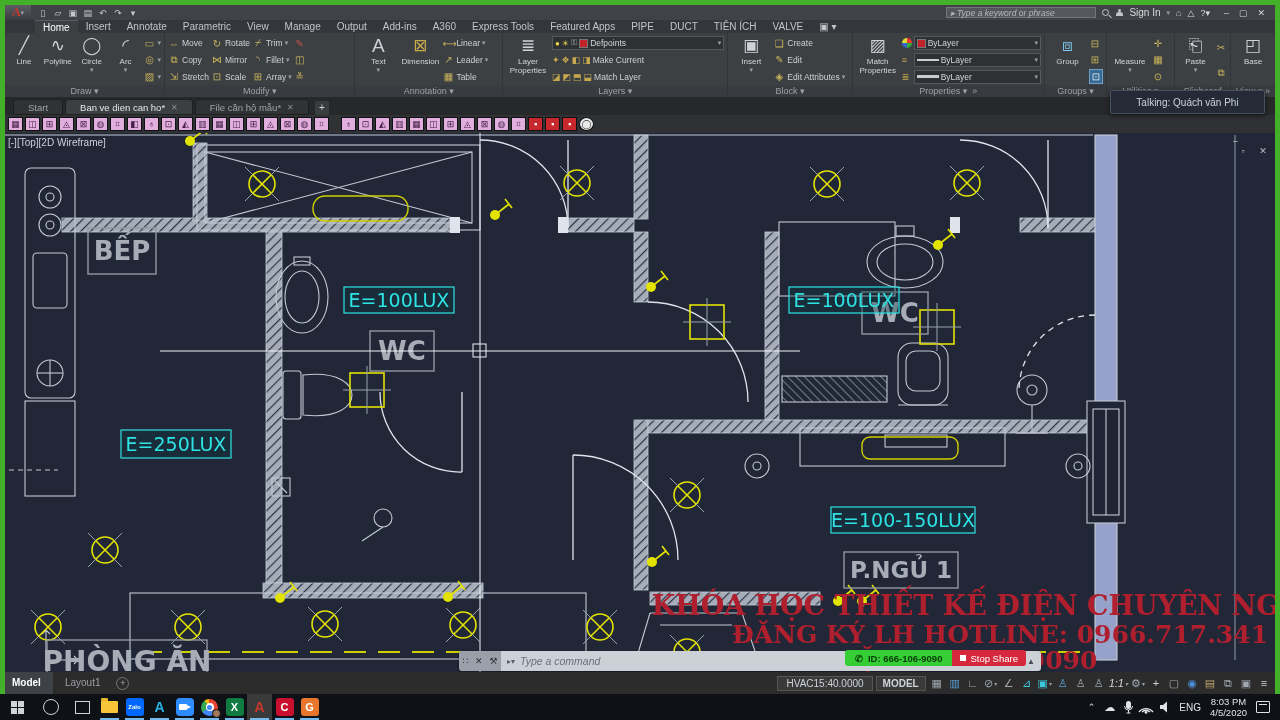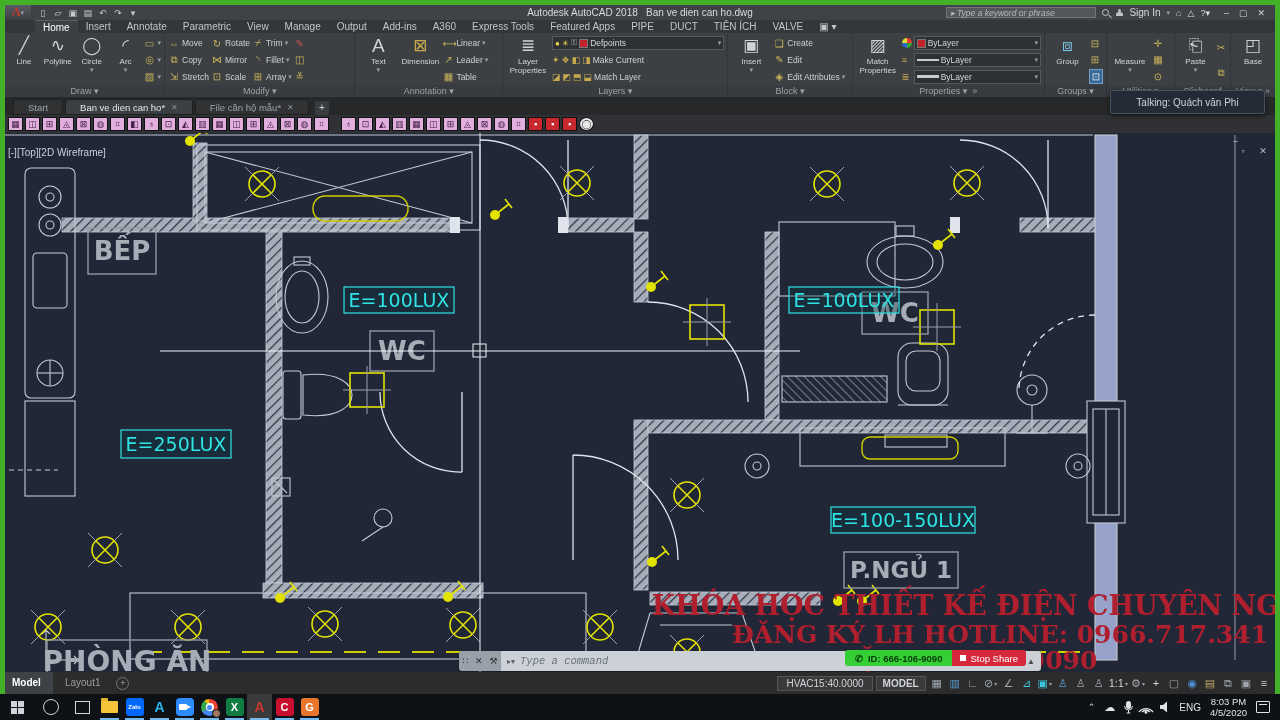--- a/index.html
+++ b/index.html
@@ -82,21 +82,21 @@
   #icontoolbar { position:absolute; left:5px; top:115px; width:1270px; height:18px;
     background:#2f3134; display:flex; align-items:center; padding-left:3px; gap:2px; }
   .lic { width:15px; height:14px; border:1px solid #101113; display:flex; align-items:center;
     justify-content:center; font-size:9px; color:#46224a; background:#e2aede; }
   .lic.r { background:#c6282e; color:#fff; }
   .lic.w { background:#e8e8ea; border-radius:50%; color:#333; }
   .lic-gap { width:8px; }
 
   
   #canvas { position:absolute; left:0px; top:133px; width:1280px; height:539px; background:#212737; }
-  #vp-label { position:absolute; left:8px; top:147px; color:#ccd1d9; font-size:10px; z-index:5;}
+  #vp-label { position:absolute; left:8px; top:137px; color:#ccd1d9; font-size:10px; z-index:5;}
   #doc-controls { position:absolute; left:1233px; top:136px; color:#b9bec6; font-size:9px;
     letter-spacing:6px; z-index:5; }
 
   
   #toast { position:absolute; left:1110px; top:90px; width:155px; height:24px; z-index:60;
     background:#242b36; border:1px solid #47505e; color:#ccd2da; font-size:10px;
     display:flex; align-items:center; justify-content:center; border-radius:2px;
     box-shadow:0 2px 5px rgba(0,0,0,.5); }
 
   
@@ -108,21 +108,21 @@
   #share-stop .sq { width:6px; height:6px; background:#fff; display:inline-block; }
 
   
   #cmdbar { position:absolute; left:459px; top:651px; width:582px; height:20px; display:flex;
     z-index:40; border-radius:3px; overflow:hidden; box-shadow:0 1px 3px rgba(0,0,0,.4); }
   #cmd-grip { width:42px; background:#9aa0a9; display:flex; align-items:center; justify-content:space-around;
     color:#2e3237; font-size:9px; }
   #cmd-main { flex:1; background:#ccd1d8; display:flex; align-items:center; gap:5px; padding:0 6px;
     color:#4a4e54; font-size:10.5px; }
   #cmd-main .prompt { font-size:8px; color:#5a6067; }
-  #cmd-main .ph { font-style:italic; color:#6a7077;font-family:Liberation Mono, monospace; }
+  #cmd-main .ph { font-style:italic; color:#6a7077; }
   #cmd-main .up { margin-left:auto; font-size:8px; color:#4a4e54; }
 
   
   #statusrow { position:absolute; left:0; top:672px; width:1280px; height:22px;
     background:#2c2c2c; display:flex; align-items:center; z-index:45; }
   .mtab { font-size:10px; padding:0 12px; height:22px; line-height:22px; }
   .mtab.active { background:#3e4246; color:#fff; font-weight:bold; }
   .mtab.idle { color:#9a9ea2; }
   .mplus { width:13px; height:13px; border:1px solid #777; border-radius:50%; color:#aaa;
     font-size:9px; line-height:11px; text-align:center; margin-left:4px;}
@@ -196,24 +196,20 @@
       </div>
     <div class="qat" id="qat">
         <span>▯</span>
         <span>▱</span>
         <span>▣</span>
         <span>▤</span>
         <span>↶</span>
         <span>↷</span>
         <span>▾</span>
       </div>
-    <div id="tb-title">
-      <span>Autodesk AutoCAD 2018</span>&nbsp;&nbsp;
-      <span>Ban ve dien can ho.dwg</span>
-    </div>
     <div id="infocenter">
       <div id="ic-search">▸&nbsp;<span>Type a keyword or phrase</span></div>
       <span class="mag"></span>
       <span class="person"></span>
       <span>Sign In</span>
       <span class="caret">▾</span>
       <span style="font-size:9px;">⌂</span>
       <span style="font-size:9px;">△</span>
       <span style="font-size:9px;">?▾</span>
       <div class="winbtns">
@@ -938,21 +934,21 @@
           <span class="sic" style="color: rgb(159, 166, 173);">▦</span>
           <span class="sic" style="color: rgb(90, 159, 212);">▥</span>
           <span class="sic" style="color: rgb(159, 166, 173);">∟</span>
           <span class="sic" style="color: rgb(159, 166, 173);">⊘<small>▾</small></span>
           <span class="sic" style="color: rgb(159, 166, 173);">∠</span>
           <span class="sic" style="color: rgb(59, 200, 220);">⊿</span>
           <span class="sic" style="color: rgb(59, 200, 220);">▣<small>▾</small></span>
           <span class="sic" style="color: rgb(90, 159, 212);">♙</span>
           <span class="sic" style="color: rgb(159, 166, 173);">♙</span>
           <span class="sic" style="color: rgb(159, 166, 173);">♙</span>
-          <span class="sic" style="color: rgb(207, 211, 216);">1:1<small>▾</small></span>
+          <span class="sic" style="color: rgb(207, 211, 216); font-style: italic;">1:1<small>▾</small></span>
           <span class="sic" style="color: rgb(159, 166, 173);">⚙<small>▾</small></span>
           <span class="sic" style="color: rgb(207, 211, 216);">+</span>
           <span class="sic" style="color: rgb(159, 166, 173);">▢</span>
           <span class="sic" style="color: rgb(74, 144, 217);">◉</span>
           <span class="sic" style="color: rgb(185, 160, 106);">▤</span>
           <span class="sic" style="color: rgb(159, 166, 173);">⧉</span>
           <span class="sic" style="color: rgb(159, 166, 173);">▣</span>
           <span class="sic" style="color: rgb(207, 211, 216);">≡</span>
         </span>
     </div>

